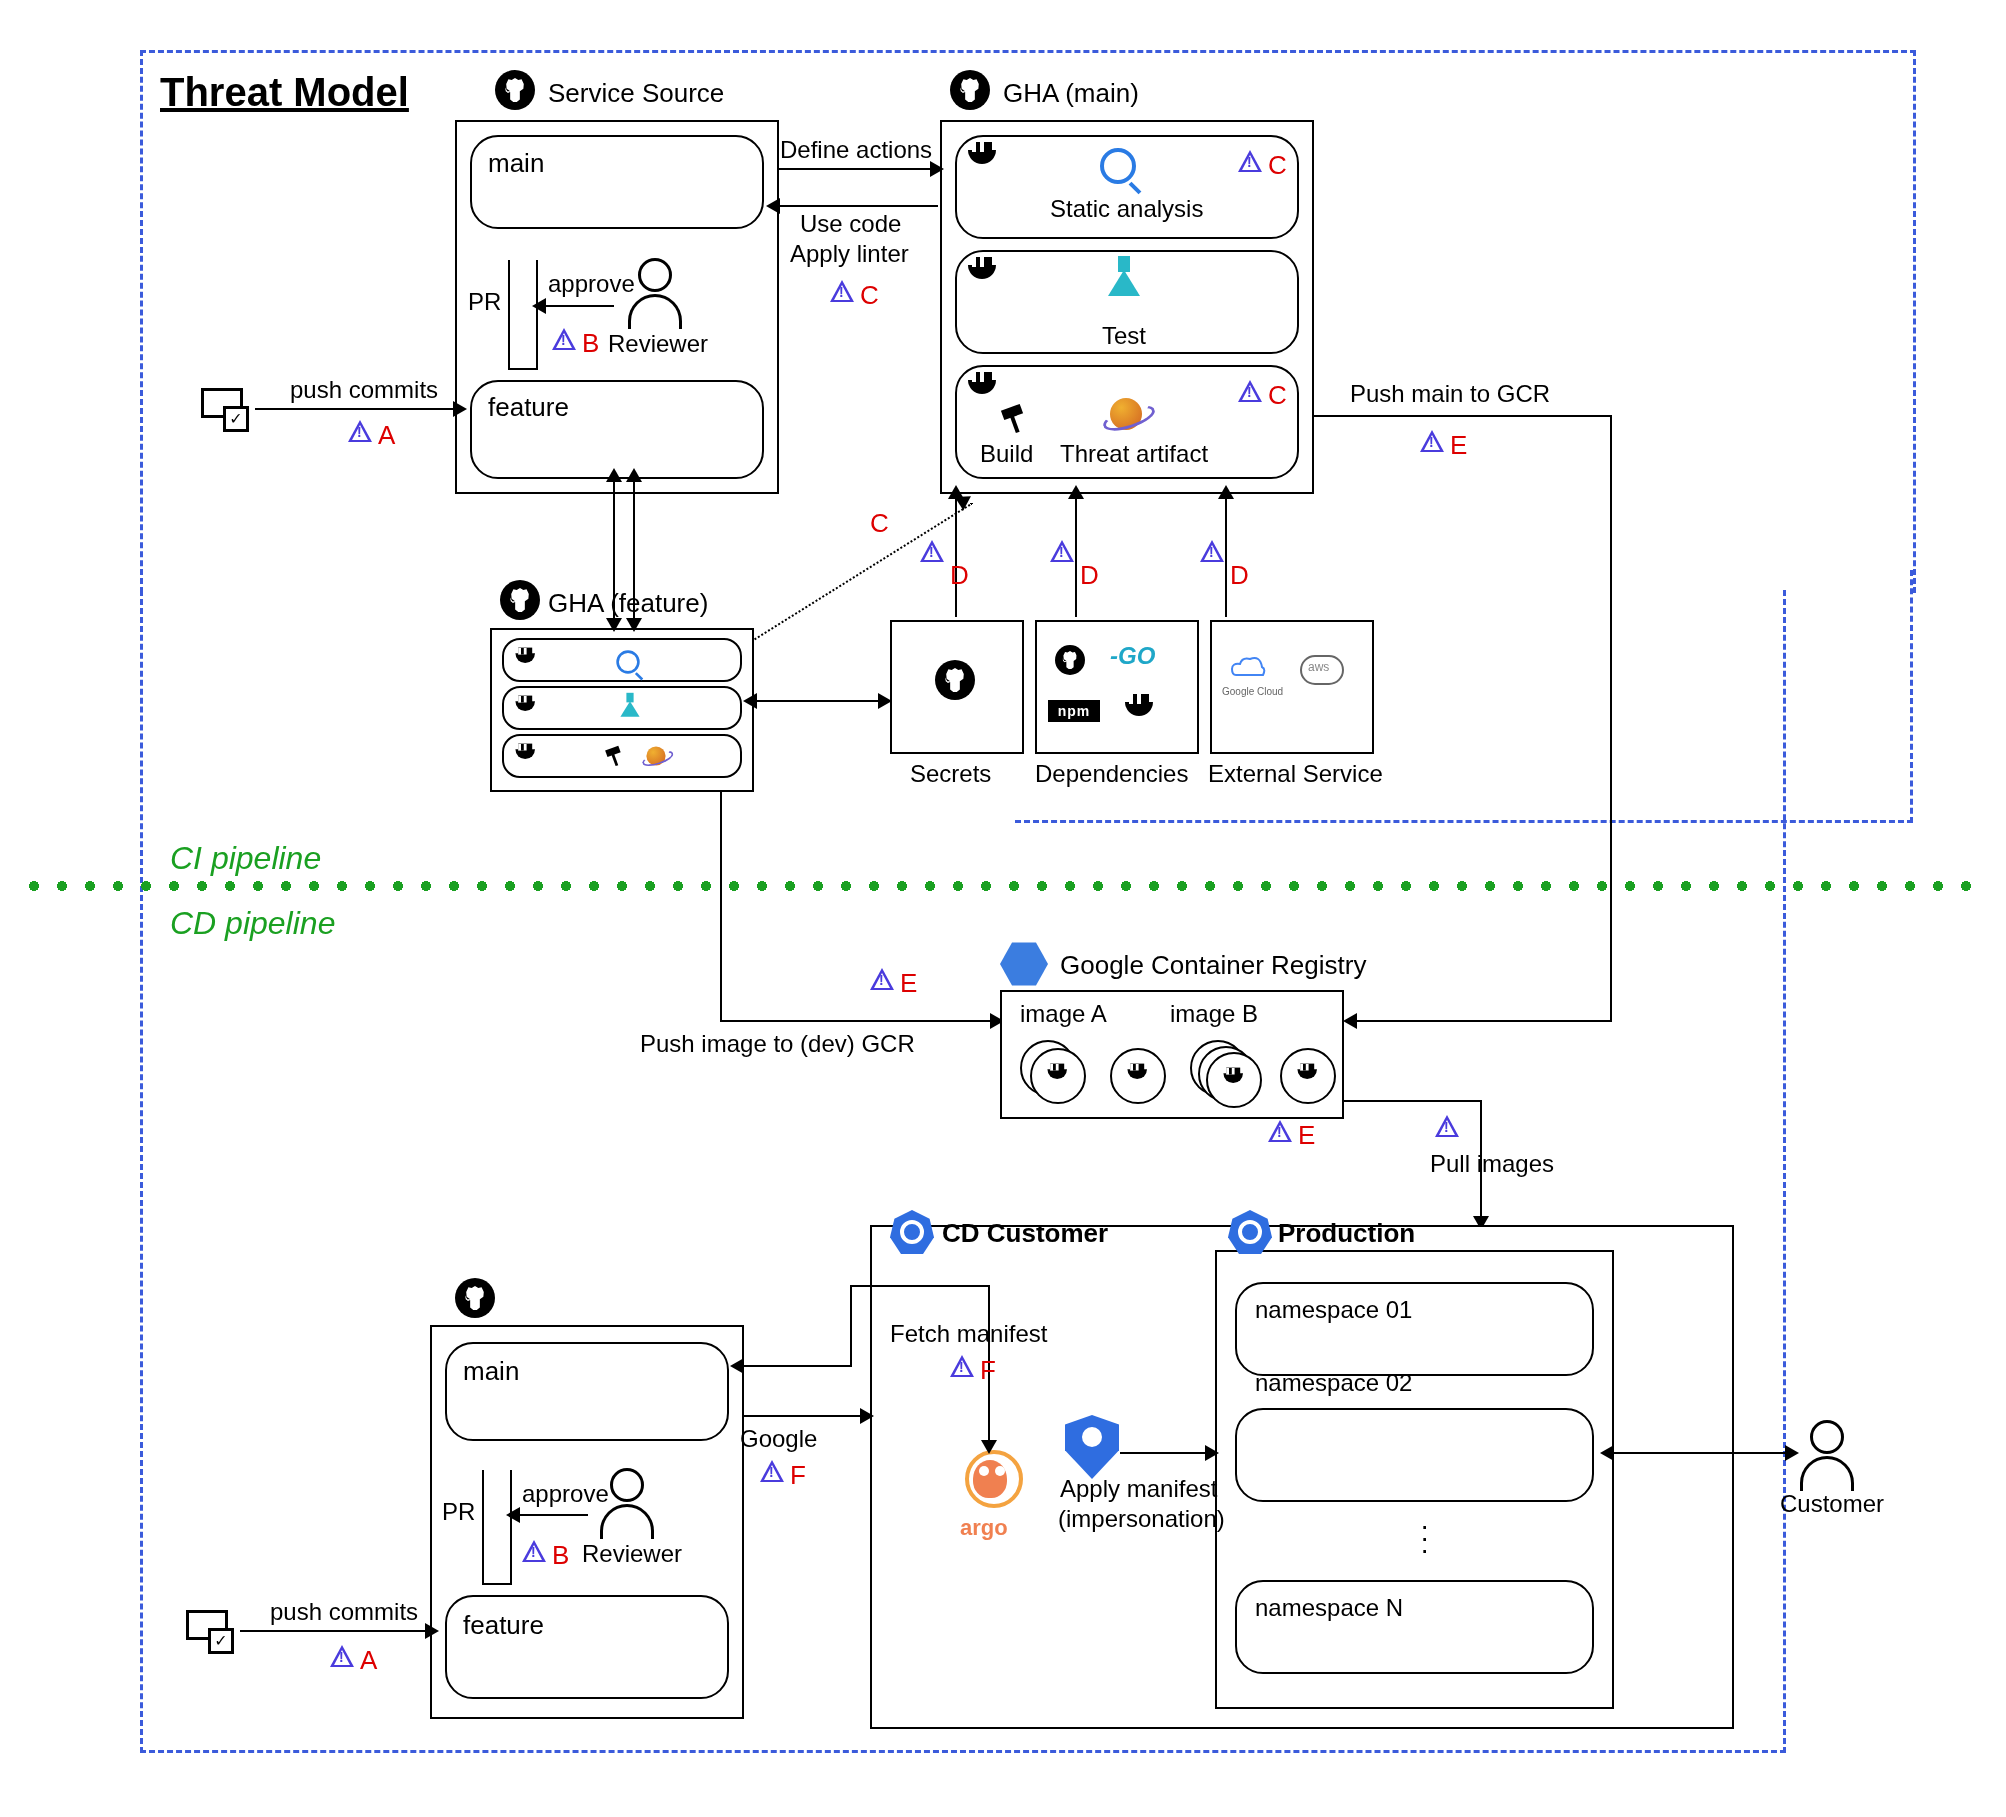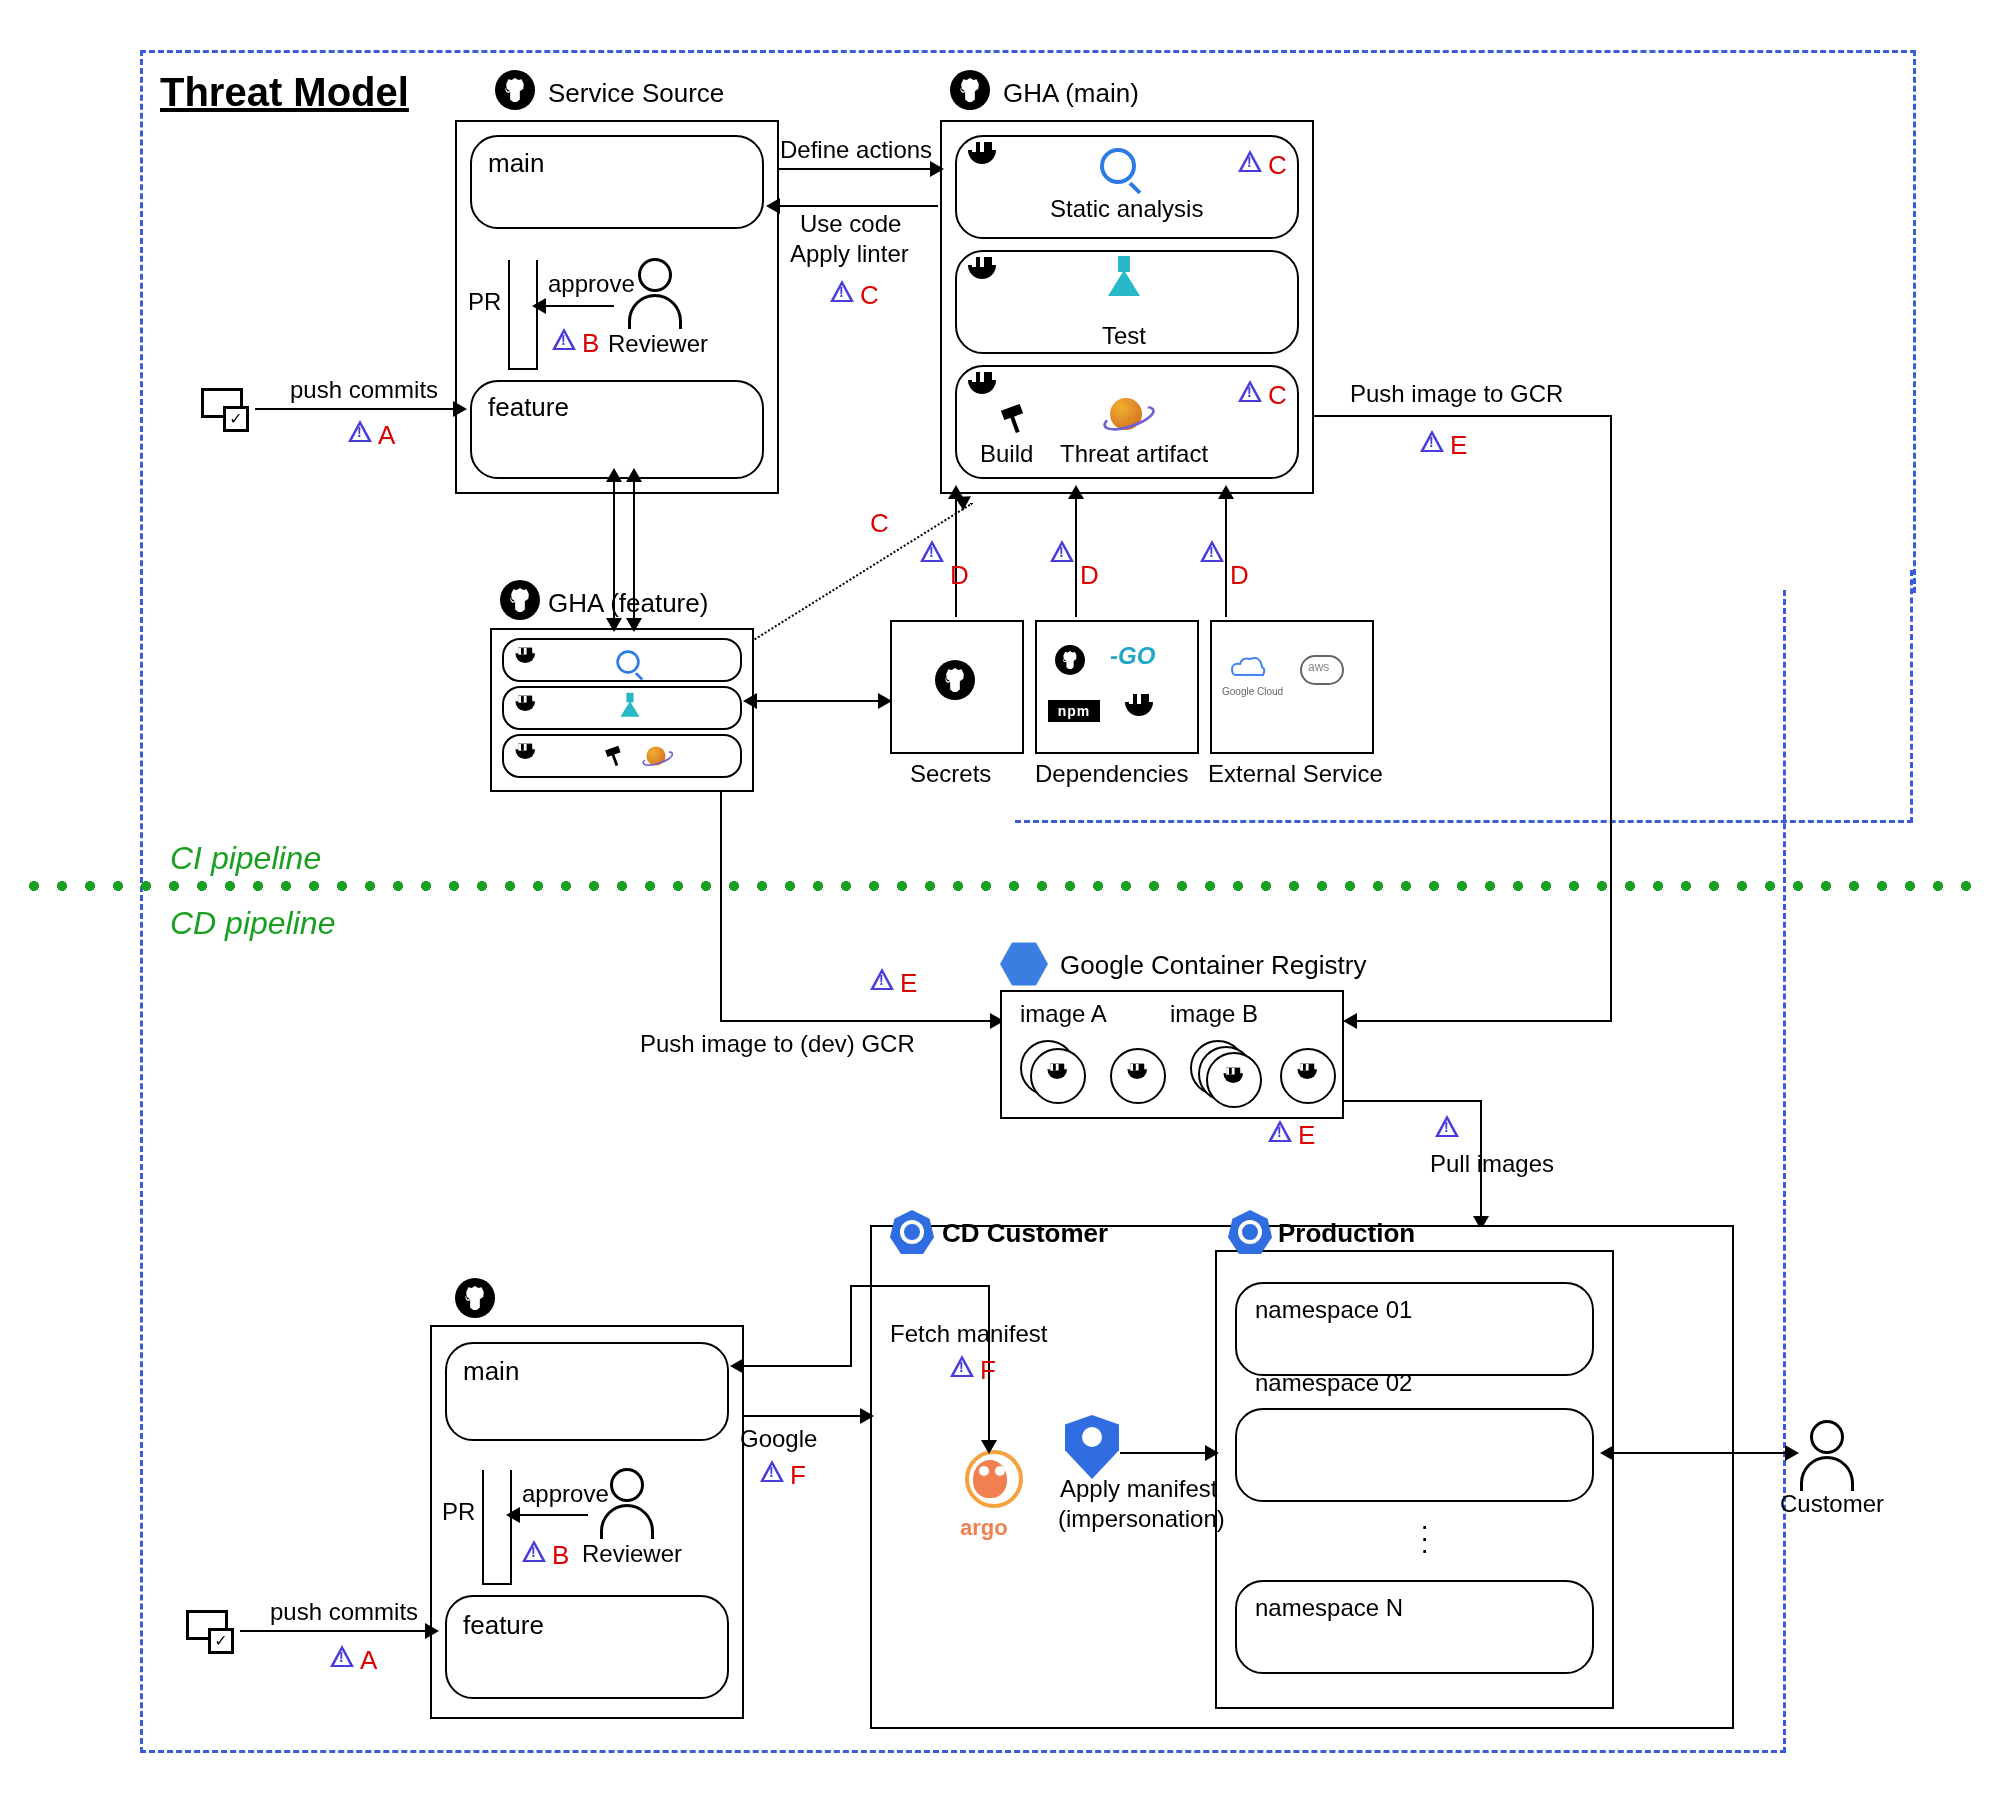--- a/index.html
+++ b/index.html
@@ -217,21 +217,21 @@
   <div class="aws-cloud" style="left:1300px;top:655px"></div>
   <div class="lbl" style="left:1308px;top:660px;font-size:12px;color:#888">aws</div>
   <div class="lbl lbl-sm" style="left:1208px;top:760px">External Service</div>
   <div class="line lineV" style="left:1225px;top:495px;height:122px"></div>
   <div class="arrow-u" style="left:1218px;top:485px"></div>
   <div class="warn" style="left:1200px;top:540px">
       <span class="bang">!</span>
     </div>
   <div class="lbl red" style="left:1230px;top:560px">D</div>
 
-  <div class="lbl lbl-sm" style="left:1350px;top:380px">Push image to GCR</div>
+  <div class="lbl lbl-sm" style="left:1350px;top:380px">Push main to GCR</div>
   <div class="line lineH" style="left:1312px;top:415px;width:300px"></div>
   <div class="line lineV" style="left:1610px;top:415px;height:605px"></div>
   <div class="line lineH" style="left:1355px;top:1020px;width:257px"></div>
   <div class="arrow-l" style="left:1343px;top:1013px"></div>
   <div class="warn" style="left:1420px;top:430px">
       <span class="bang">!</span>
     </div>
   <div class="lbl red" style="left:1450px;top:430px">E</div>
 
   <div class="line lineV" style="left:720px;top:790px;height:230px"></div>

